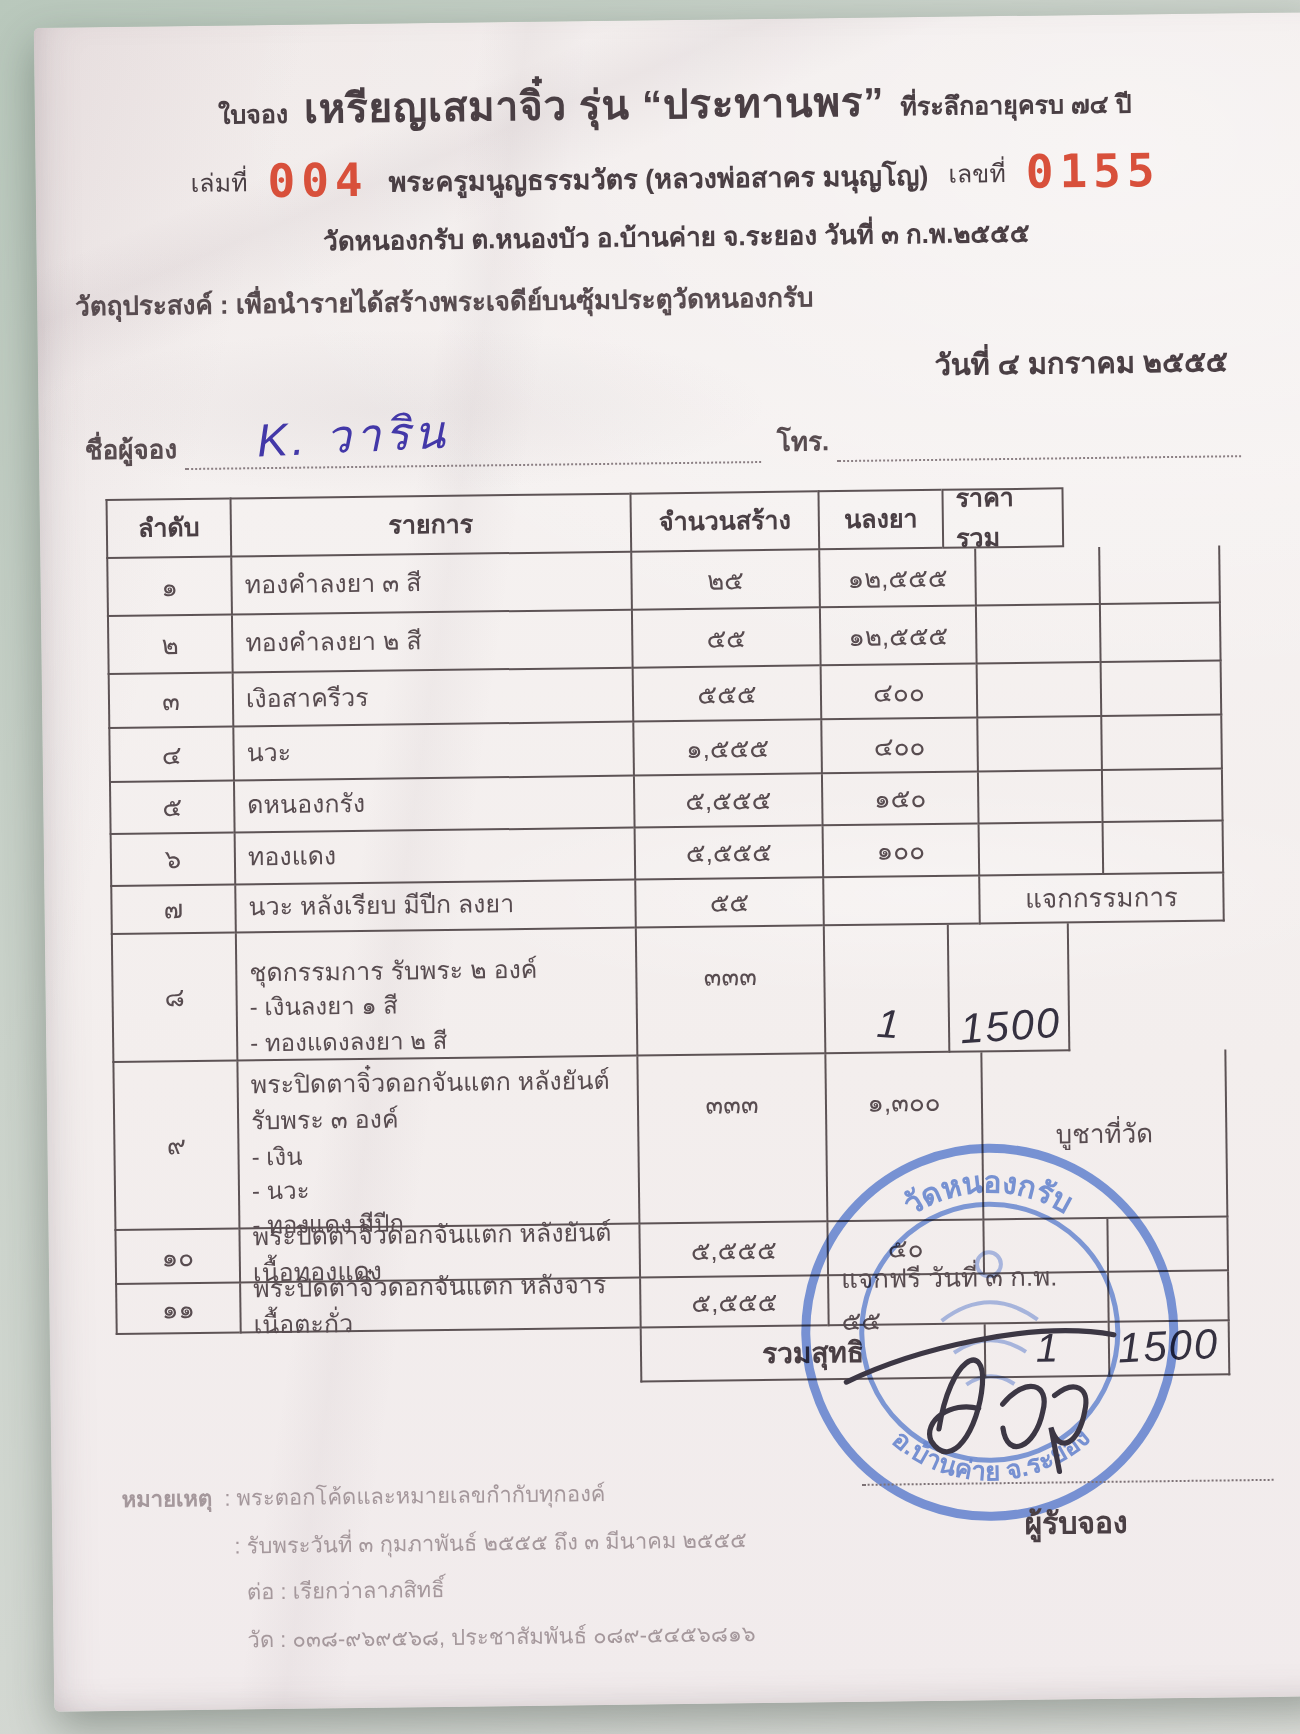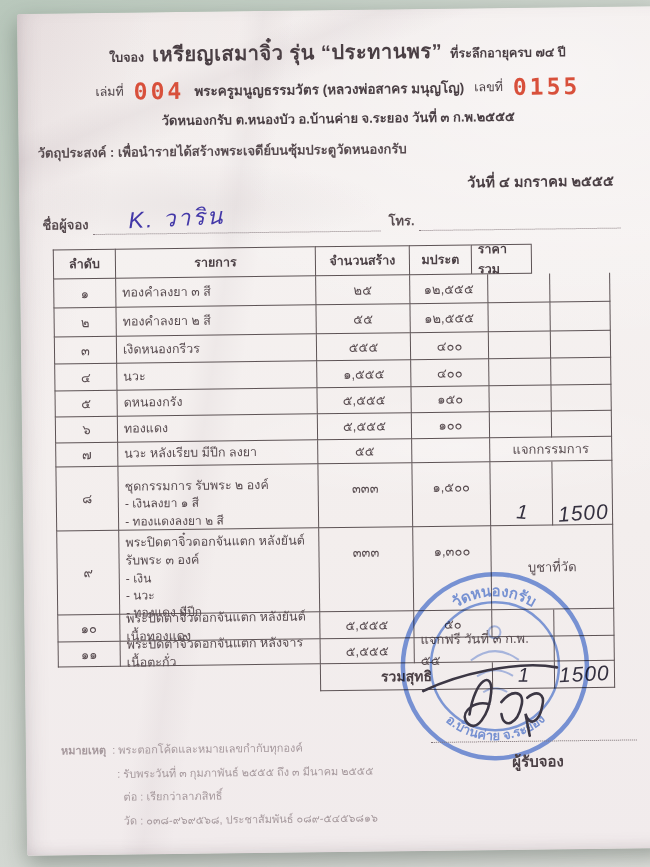--- a/index.html
+++ b/index.html
@@ -105,21 +105,21 @@
         </span>
         <span class="tel-label">โทร.</span>
         <span class="dotline dl-tel"></span>
       </div>
 
       <div class="tbl">
           <div class="trow head" style="height: 30px;">
             <div class="cell" style="width: 62px;">ลำดับ</div>
             <div class="cell" style="width: 200px;">รายการ</div>
             <div class="cell" style="width: 94px;">จำนวนสร้าง</div>
-            <div class="cell" style="width: 62px;">มประต</div>
+            <div class="cell" style="width: 62px;">นลงยา</div>
             <div class="cell last" style="width: 61px;">ราคารวม</div>
           </div>
           <div class="trow" style="height: 29px;">
             <div class="cell ctr" style="width: 62px;">๑</div>
             <div class="cell itemcell" style="width: 200px;">
               <span>ทองคำลงยา ๓ สี</span>
             </div>
             <div class="cell ctr" style="width: 94px;">๒๕</div>
             <div class="cell ctr" style="width: 78px;">๑๒,๕๕๕</div>
             <div class="cell ctr" style="width: 62px;"></div>
@@ -131,21 +131,21 @@
               <span>ทองคำลงยา ๒ สี</span>
             </div>
             <div class="cell ctr" style="width: 94px;">๕๕</div>
             <div class="cell ctr" style="width: 78px;">๑๒,๕๕๕</div>
             <div class="cell ctr" style="width: 62px;"></div>
             <div class="cell ctr last" style="width: 61px;"></div>
           </div>
           <div class="trow" style="height: 27px;">
             <div class="cell ctr" style="width: 62px;">๓</div>
             <div class="cell itemcell" style="width: 200px;">
-              <span>เงิดหนองกรีวร</span>
+              <span>เงิอสาครีวร</span>
             </div>
             <div class="cell ctr" style="width: 94px;">๕๕๕</div>
             <div class="cell ctr" style="width: 78px;">๔๐๐</div>
             <div class="cell ctr" style="width: 62px;"></div>
             <div class="cell ctr last" style="width: 61px;"></div>
           </div>
           <div class="trow" style="height: 27px;">
             <div class="cell ctr" style="width: 62px;">๔</div>
             <div class="cell itemcell" style="width: 200px;">
               <span>นวะ</span>
@@ -185,21 +185,20 @@
             <div class="cell ctr last" style="width: 123px;">แจกกรรมการ</div>
           </div>
           <div class="trow" style="height: 64px;">
             <div class="cell ctr" style="width: 62px;">๘</div>
             <div class="cell itemcell topalign" style="width: 200px;">
               <span>ชุดกรรมการ รับพระ ๒ องค์</span>
               <span class="sub">- เงินลงยา ๑ สี</span>
               <span class="sub">- ทองแดงลงยา ๒ สี</span>
             </div>
             <div class="cell ctr topalign" style="width: 94px;">๓๓๓</div>
-            <div class="cell ctr topalign" style="width: 78px;">๑,๕๐๐</div>
             <div class="cell ctr" style="width: 62px;">
               <span class="hand hand-cell-qty">1</span>
             </div>
             <div class="cell ctr last" style="width: 61px;">
               <span class="hand hand-cell-total">1500</span>
             </div>
           </div>
           <div class="trow" style="height: 84px;">
             <div class="cell ctr" style="width: 62px;">๙</div>
             <div class="cell itemcell topalign" style="width: 200px;">

